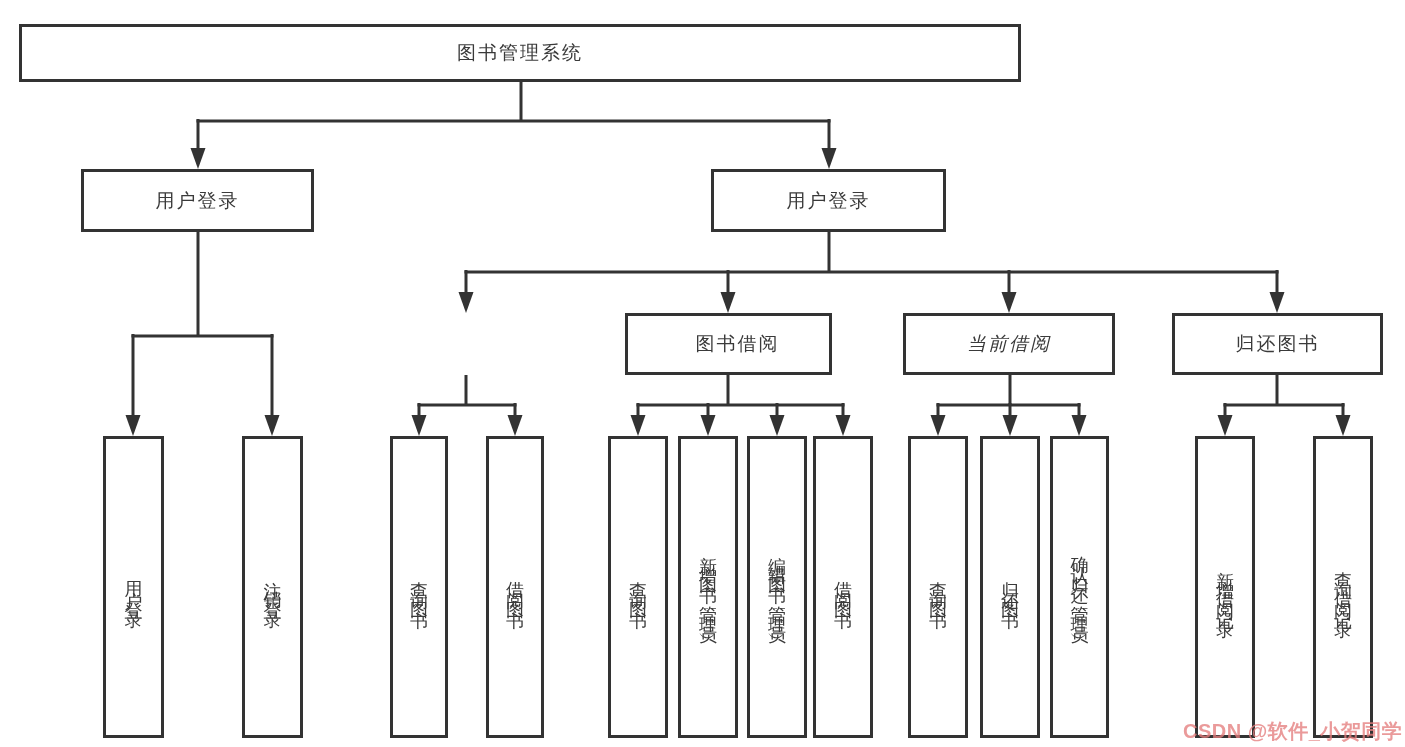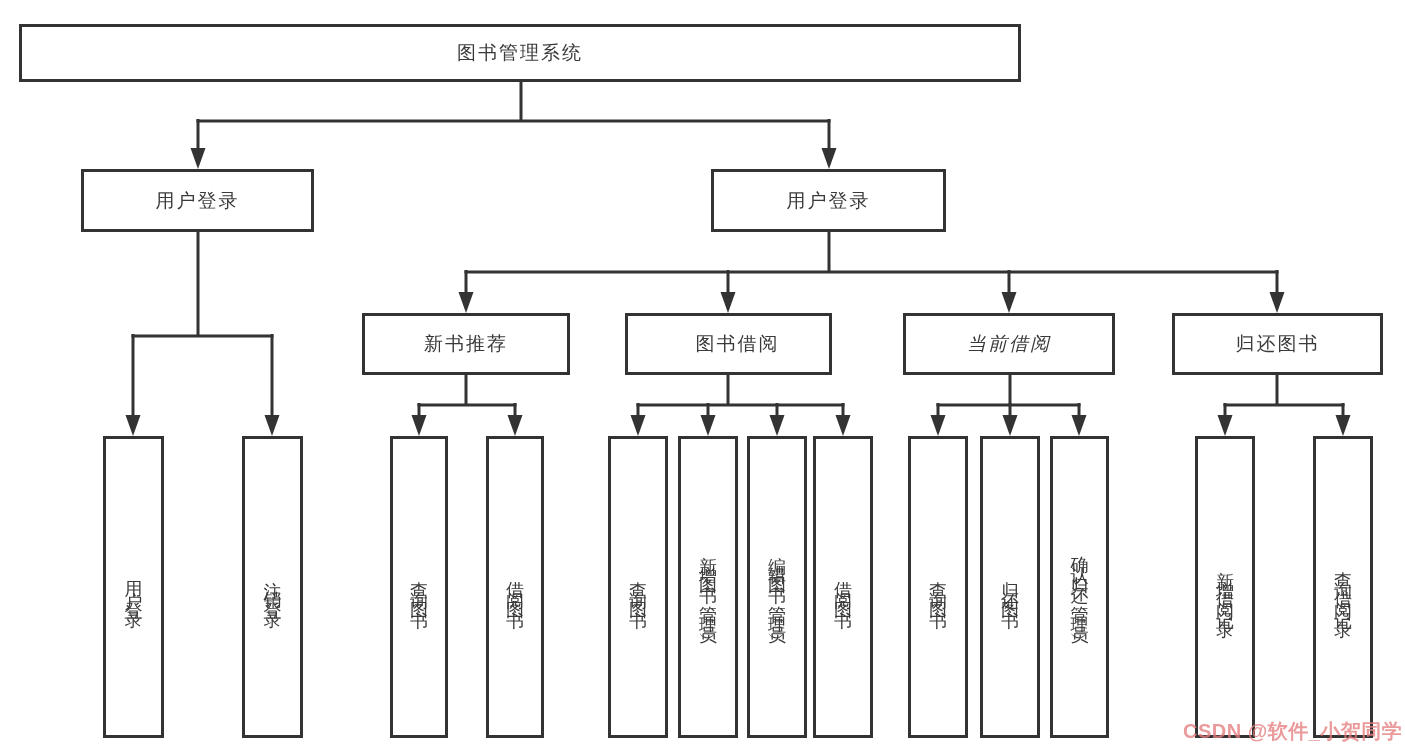--- a/index.html
+++ b/index.html
@@ -147,23 +147,20 @@
     <span>图书管理系统</span>
   </div>
 
   <div class="node h" style="left:81px; top:169px; width:233px; height:63px;">
     <span>用户登录</span>
   </div>
   <div class="node h" style="left:711px; top:169px; width:235px; height:63px;">
     <span>用户登录</span>
   </div>
 
-  <div class="node h" style="left:362px; top:313px; width:208px; height:62px;">
-    <span>新书推荐</span>
-  </div>
   <div class="node h" style="left:625px; top:313px; width:207px; height:62px;padding-left:18px;">
     <span>图书借阅</span>
   </div>
   <div class="node h" style="left:903px; top:313px; width:212px; height:62px;font-style:italic;">
     <span>当前借阅</span>
   </div>
   <div class="node h" style="left:1172px; top:313px; width:211px; height:62px;">
     <span>归还图书</span>
   </div>
 

